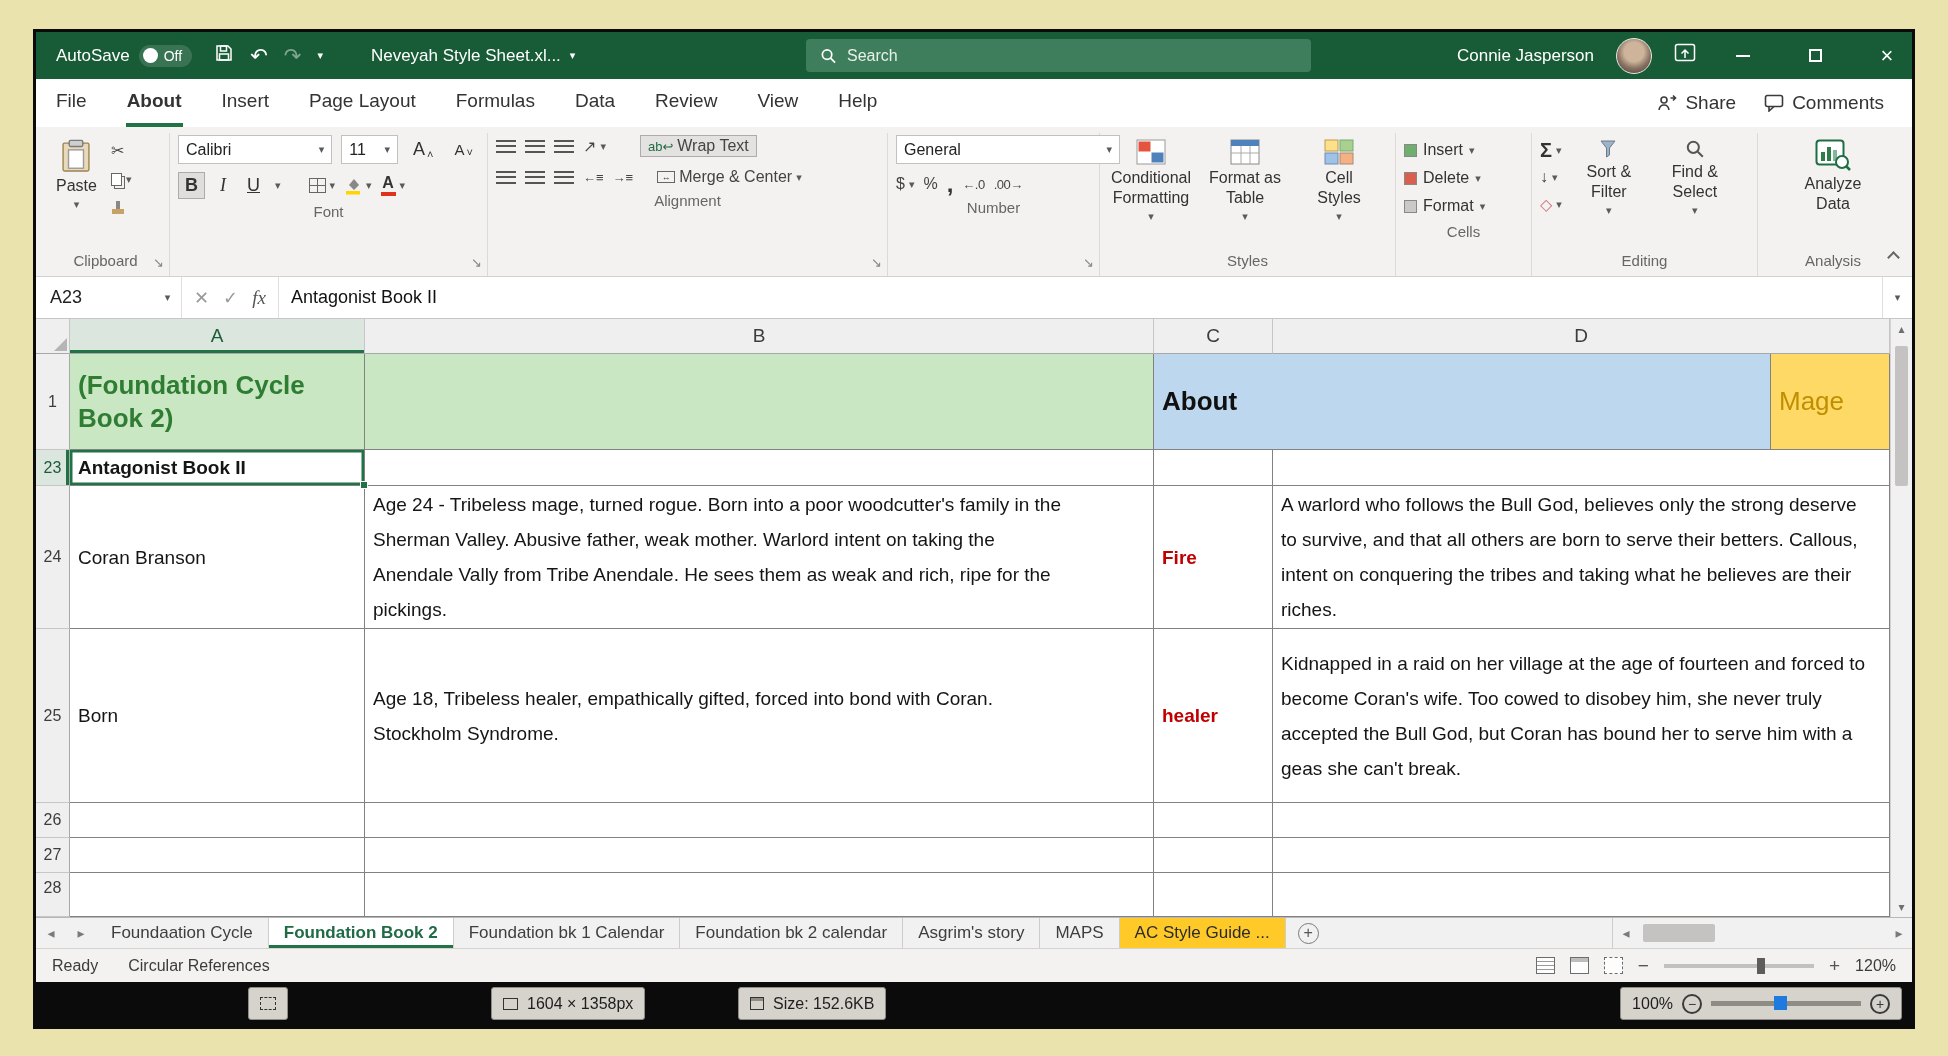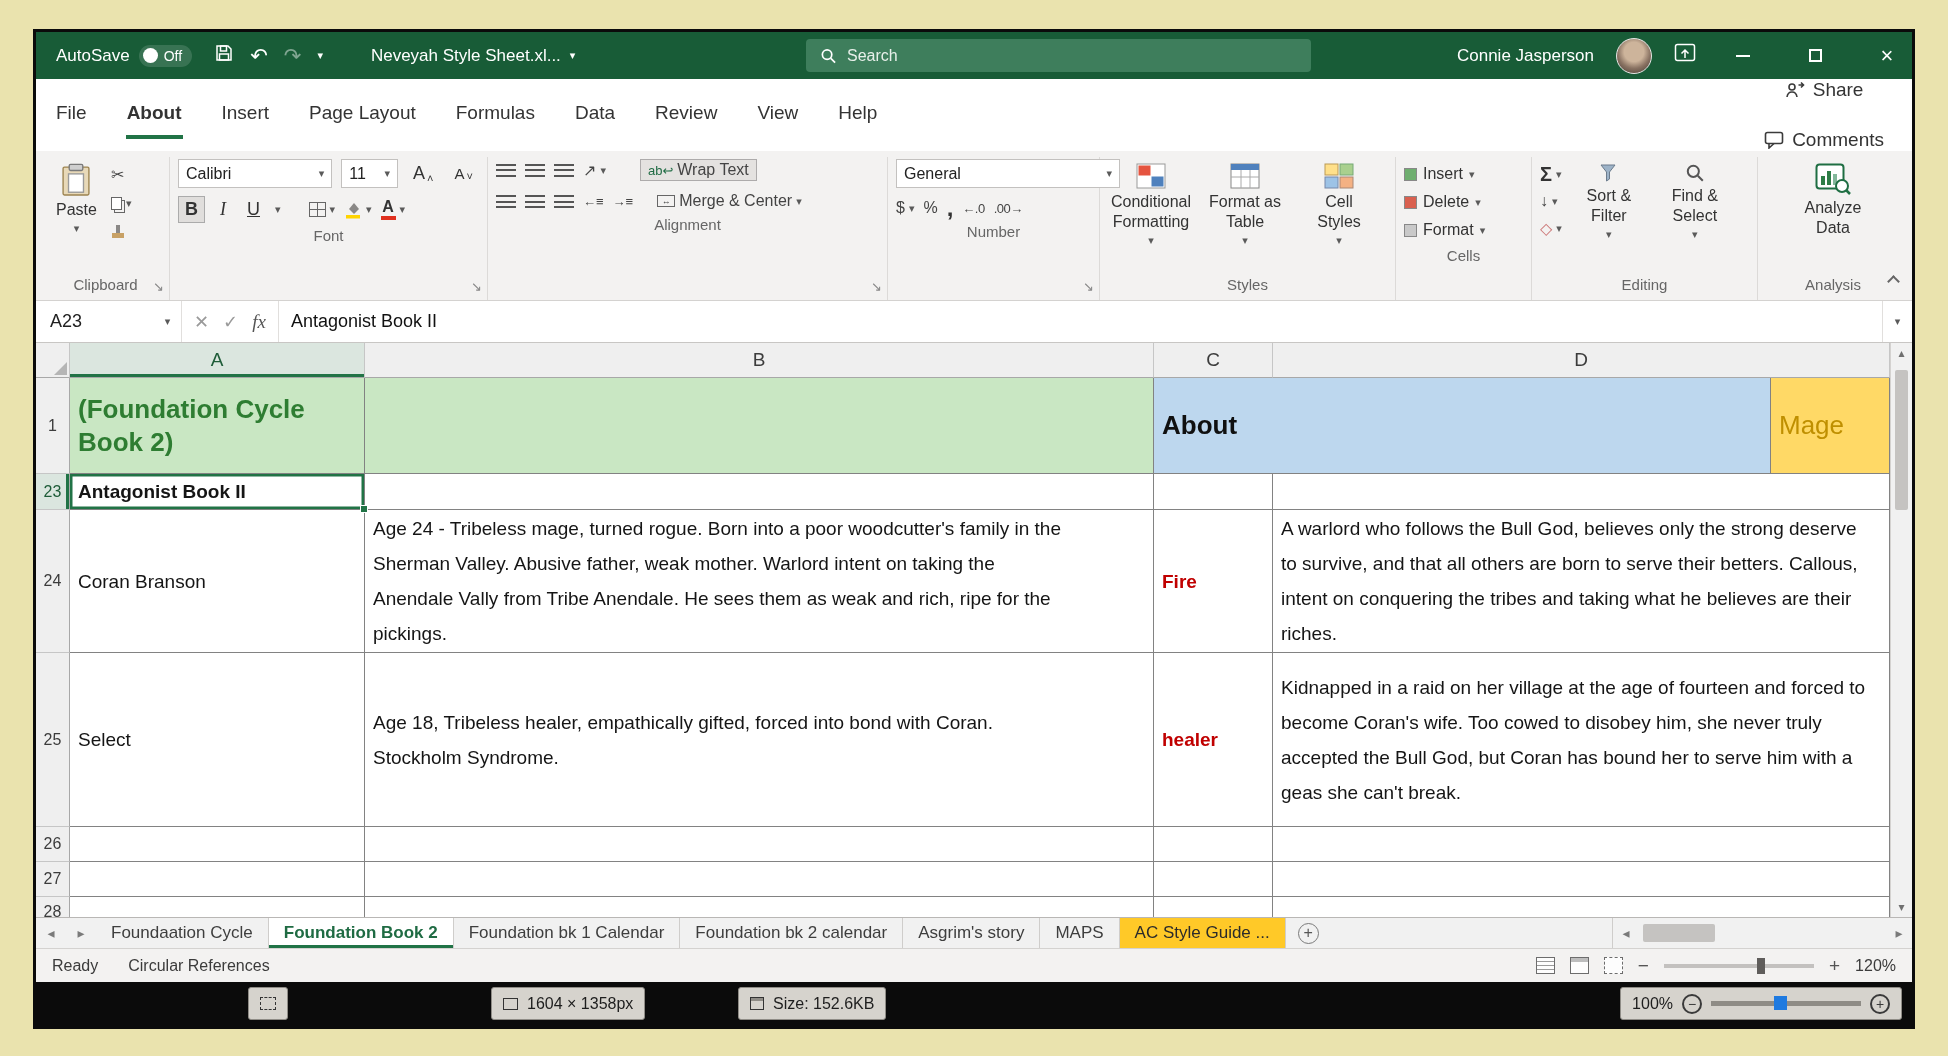--- a/index.html
+++ b/index.html
@@ -35,21 +35,21 @@
   .avatar { width:36px; height:36px; border-radius:50%; background:radial-gradient(circle at 50% 38%, #cdb49b 0 36%, #8a7363 60%, #3f3129 100%); border:1px solid #e6e6e6; }
   .winbtn { width:50px; height:100%; display:flex; align-items:center; justify-content:center; font-size:22px; }
   .max-box { width:13px; height:13px; border:2px solid #fff; }
   .min-bar { width:14px; height:2px; background:#fff; }
 
   
   .menubar { flex:0 0 48px; background:#fff; display:flex; align-items:stretch; font-size:19px; color:#333; }
   .menu-tab { display:flex; align-items:center; padding:0 19px; }
   .menu-tab > span { padding:11px 1px; border-bottom:4px solid transparent; }
   .menu-tab.active > span { font-weight:bold; border-bottom-color:#217346; }
-  .mb-right { margin-left:auto; display:flex; align-items:center; gap:28px; padding-right:28px;flex-direction:column; }
+  .mb-right { margin-left:auto; display:flex; align-items:center; gap:28px; padding-right:28px; }
   .mb-btn { display:flex; align-items:center; gap:8px; }
 
   
   .ribbon { flex:0 0 150px; background:#f3f2f1; border-bottom:1px solid #d4d2d0; display:flex; padding:6px 4px 0 6px; position:relative; overflow:hidden; }
   .rgroup { display:flex; flex-direction:column; border-right:1px solid #dcdad8; padding:2px 8px 0 8px; position:relative; flex:0 0 auto; }
   .rg-body { flex:1; display:flex; align-items:flex-start; gap:8px; }
   .glabel { text-align:center; font-size:15px; color:#666; padding:4px 0 7px; }
   .launcher { position:absolute; right:5px; bottom:7px; font-size:13px; color:#8a8a8a; line-height:1; }
   .big-btn { display:flex; flex-direction:column; align-items:center; gap:3px; padding:4px 6px; font-size:16px; color:#333; text-align:center; line-height:1.25; }
   .small-col { display:flex; flex-direction:column; gap:7px; padding-top:4px; }
@@ -561,21 +561,21 @@
               <div class="inner">Fire</div>
             </div>
           <div class="cell col-d">
               <div class="inner w585">A warlord who follows the Bull God, believes only the strong deserve to survive, and that all others are born to serve their betters. Callous, intent on conquering the tribes and taking what he believes are their riches.</div>
             </div>
         </div>
 
         <div class="grow r-25">
           <div class="rowhead">25</div>
           <div class="cell col-a">
-              <div class="inner">Select</div>
+              <div class="inner">Born</div>
             </div>
           <div class="cell col-b">
               <div class="inner w700">Age 18, Tribeless healer, empathically gifted, forced into bond with Coran. Stockholm Syndrome.</div>
             </div>
           <div class="cell col-c t-red">
               <div class="inner">healer</div>
             </div>
           <div class="cell col-d">
               <div class="inner w585">Kidnapped in a raid on her village at the age of fourteen and forced to become Coran's wife. Too cowed to disobey him, she never truly accepted the Bull God, but Coran has bound her to serve him with a geas she can't break.</div>
             </div>

